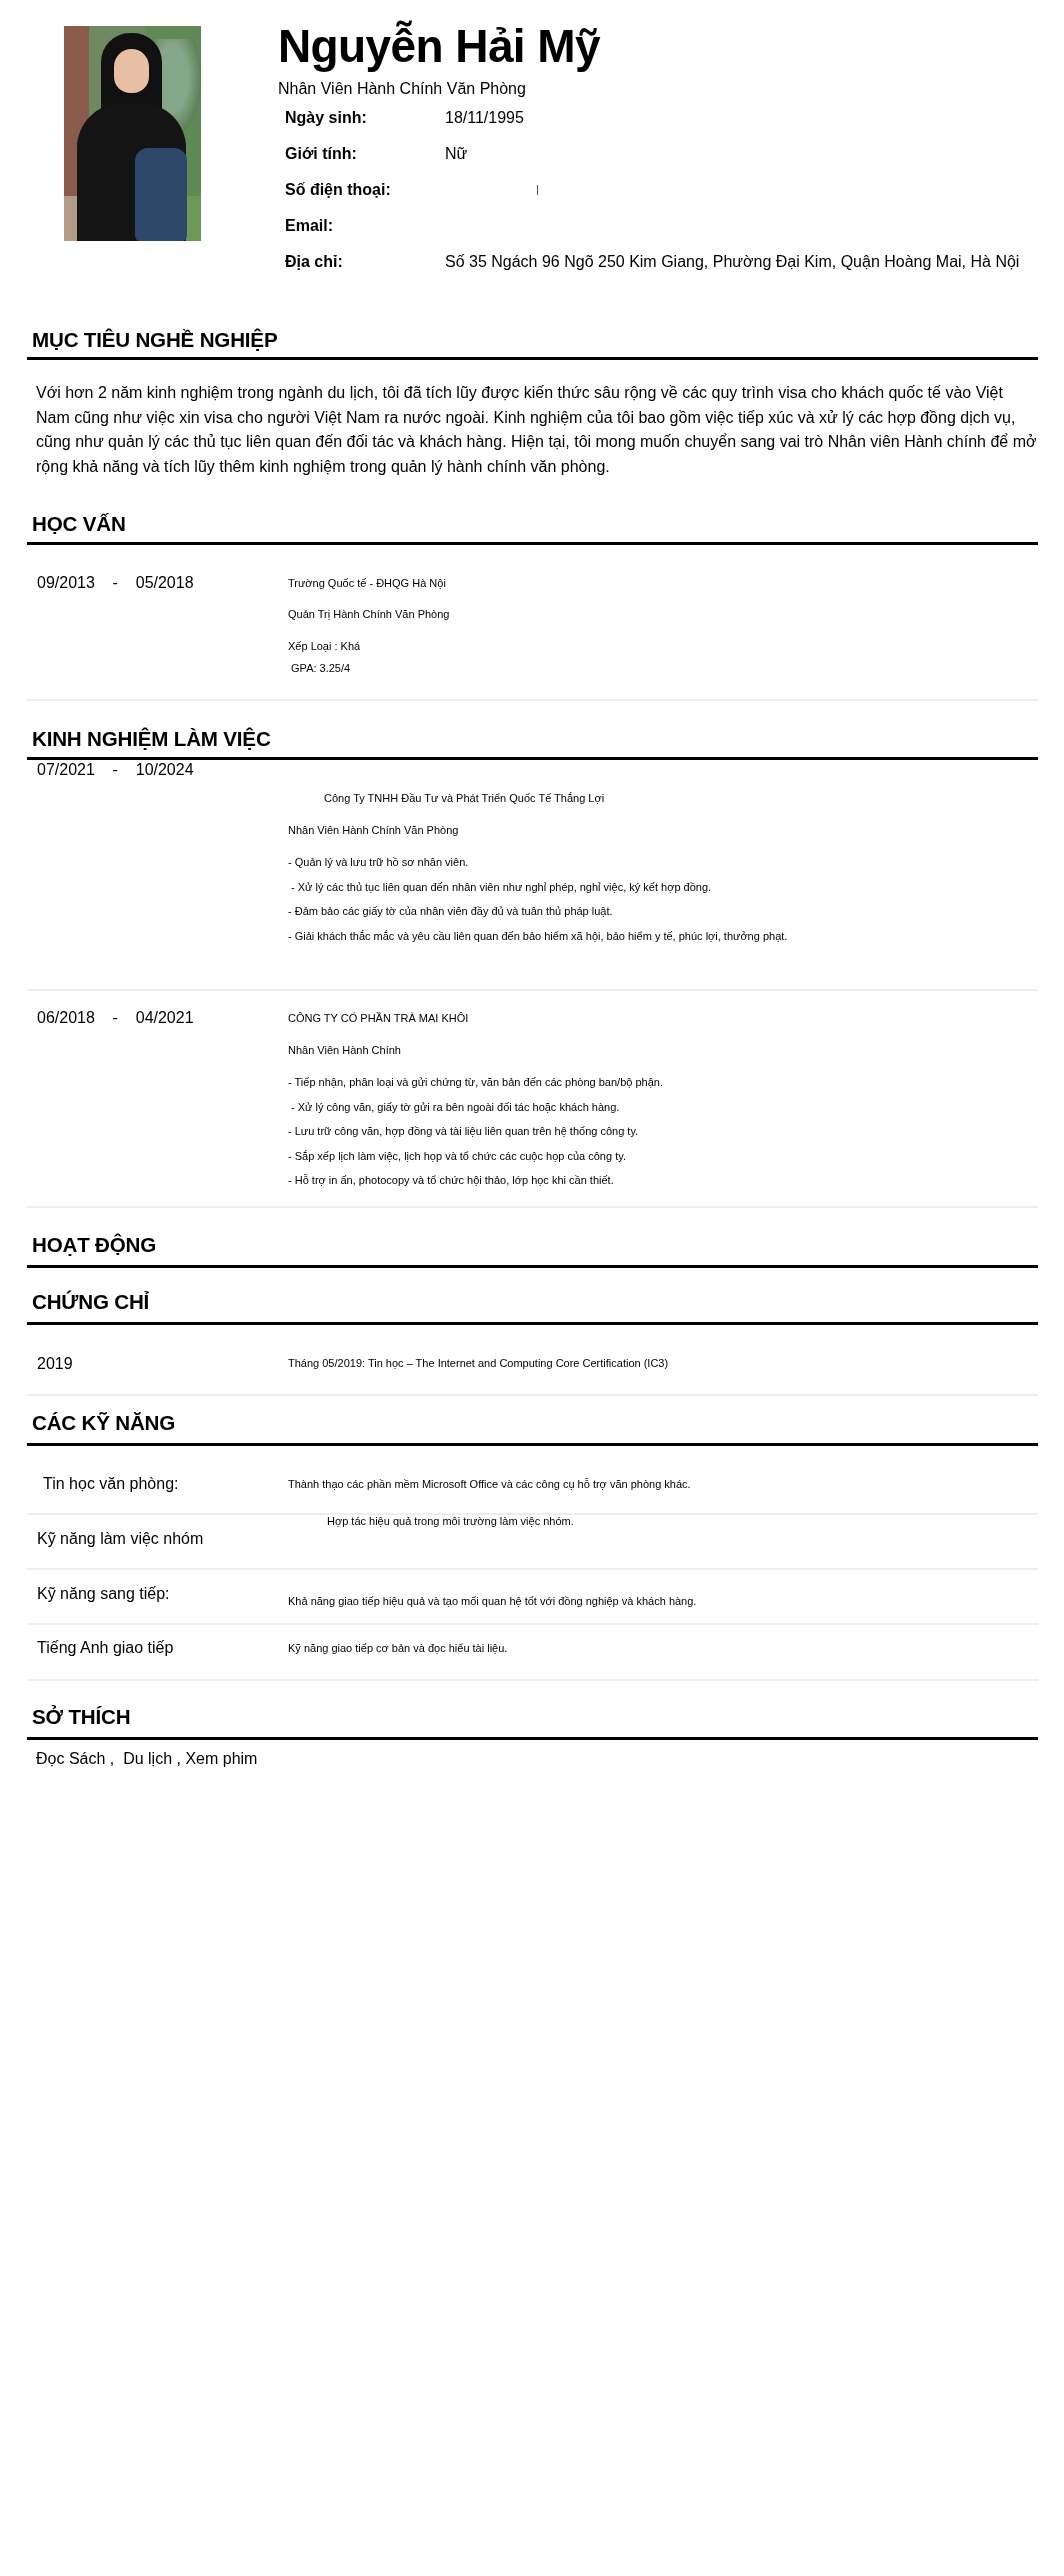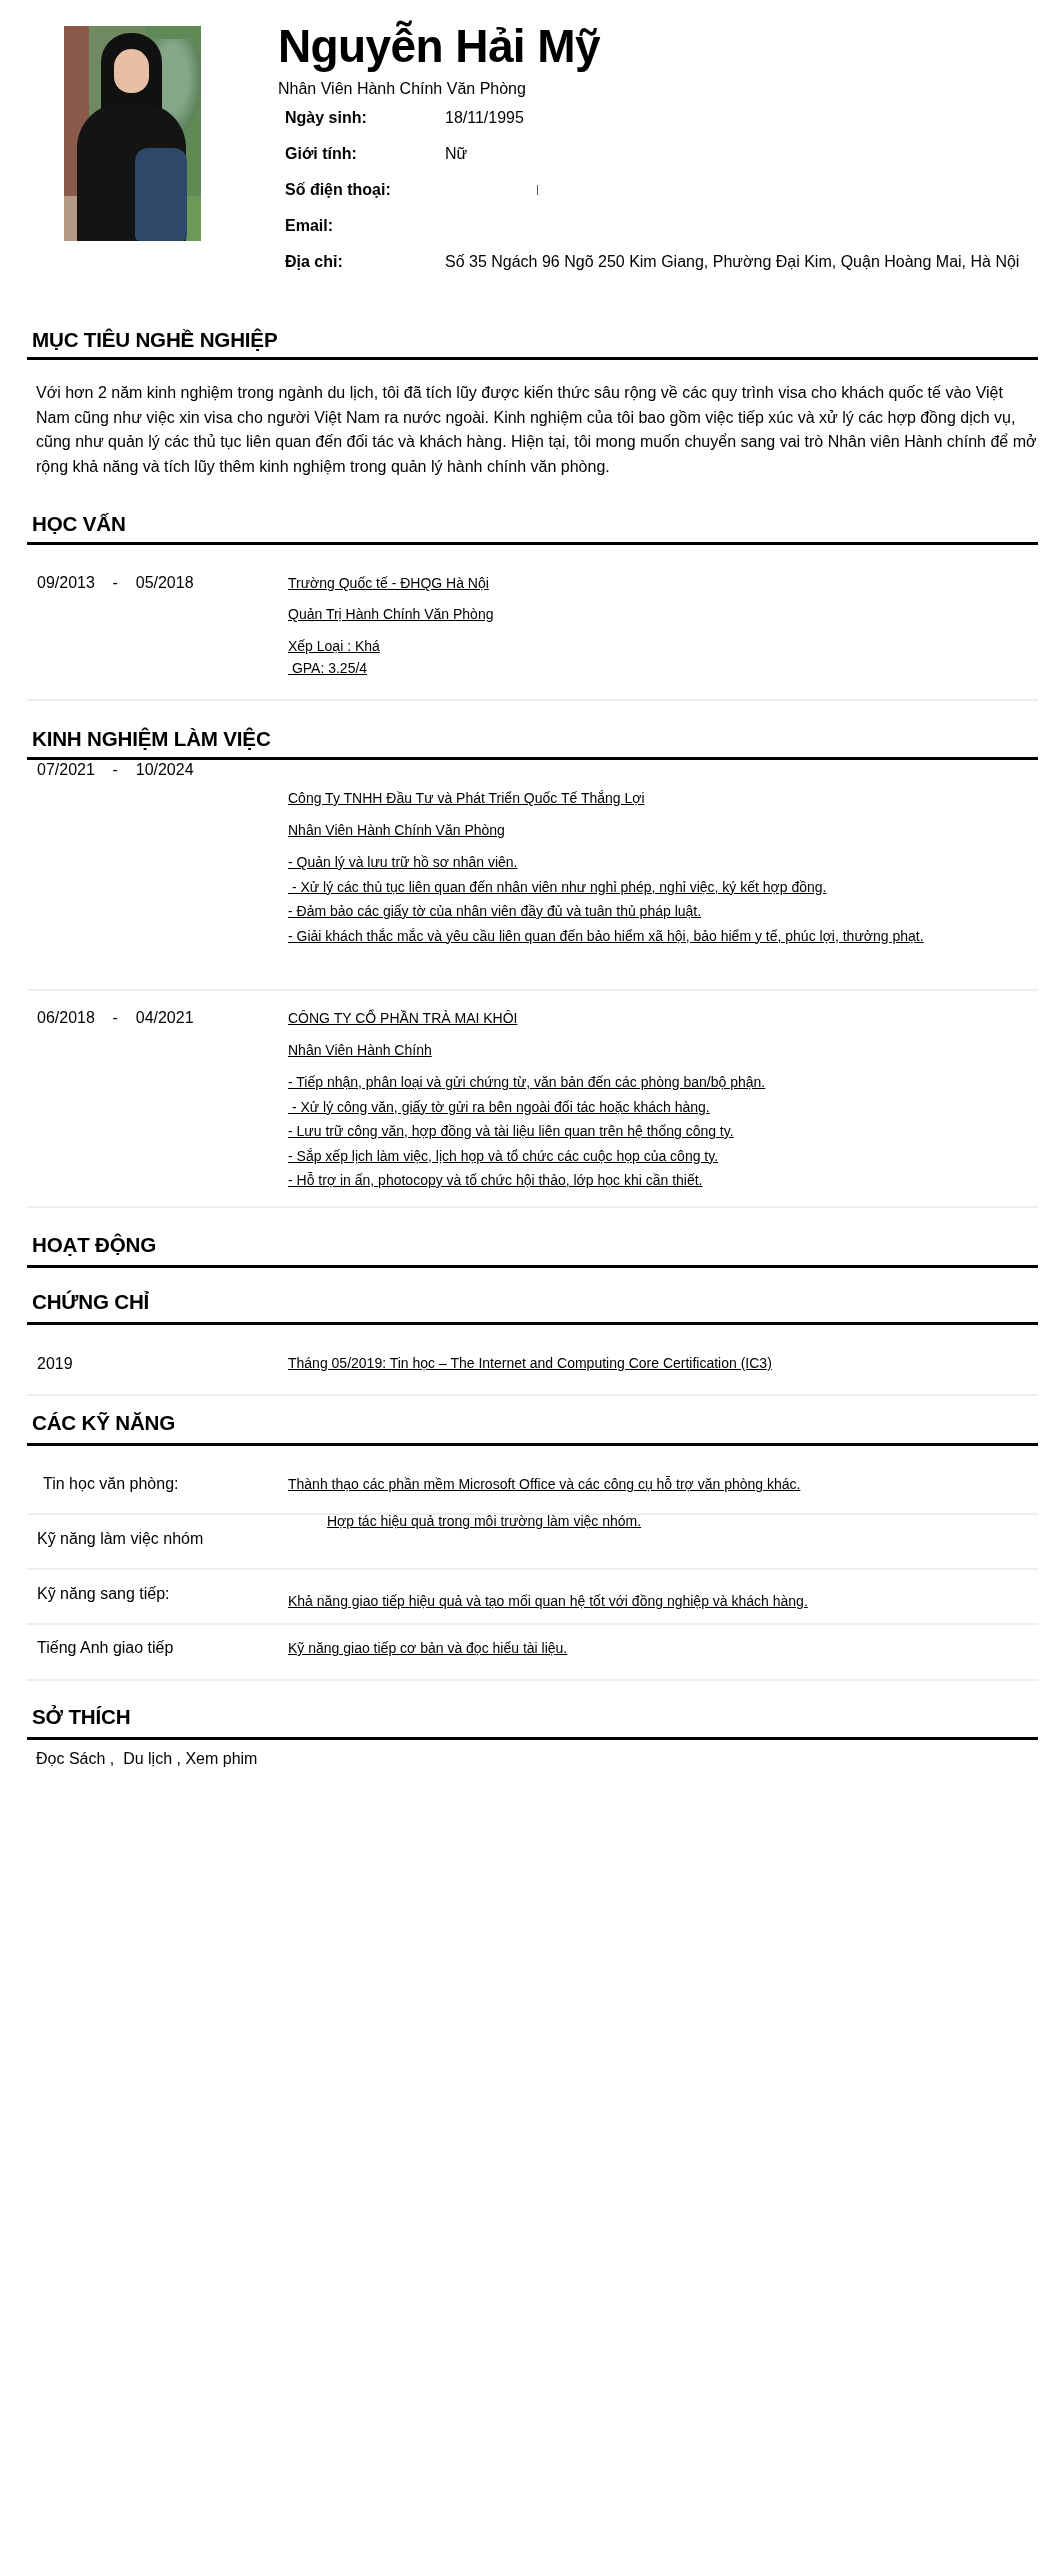--- a/index.html
+++ b/index.html
@@ -26,21 +26,21 @@
   .info-label { position:absolute; left:0; font-weight:bold; }
   .info-value { position:absolute; left:160px; }
   .phone-mark { position:absolute; left:252px; top:5.2px; width:1.3px; height:10.3px; background:#555; }
 
   .section-title { position:absolute; left:32px; font-size:20.6px; font-weight:bold; line-height:26px; letter-spacing:-0.2px; }
   .section-rule { position:absolute; left:27px; width:1011px; height:2.6px; background:#000; }
   .thin-rule { position:absolute; left:27px; width:1011px; height:1.9px; background:#eeeeee; }
 
   .para { position:absolute; left:36px; width:1005px; font-size:16px; line-height:24.5px; }
   .date { position:absolute; left:37px; font-size:16px; line-height:20.6px; white-space:pre; }
-  .content { position:absolute; left:288px; width:747px; font-size:14px; line-height:20.6px;text-decoration:underline; }
+  .content { position:absolute; left:288px; width:747px; font-size:11px; line-height:20.6px; }
   .content .line { display:block; }
   .bullet { display:block; line-height:24.5px; }
   .skill-label { position:absolute; left:37px; font-size:16px; line-height:20.6px; }
 </style>
 </head>
 <body>
 
 <div class="photo">
   <div class="ground"></div>
   <div class="trees"></div>
@@ -88,21 +88,21 @@
   <span class="line" style="height:22px;">Xếp Loại : Khá</span>
   <span class="line" style="white-space:pre;"> GPA: 3.25/4</span>
 </div>
 <div class="thin-rule" style="top:699px;"></div>
 
 <div class="section-title" style="top:726px;">KINH NGHIỆM LÀM VIỆC</div>
 <div class="section-rule" style="top:757px;"></div>
 
 <div class="date" style="top:760px;">07/2021    -    10/2024</div>
 <div class="content" style="top:788px;">
-  <span class="line" style="height:32px;">Công Ty TNHH Đầu Tư và Phát Triển Quốc Tế Thắng Lợi</span>
+  <span class="line" style="height:32px;margin-left:36px;">Công Ty TNHH Đầu Tư và Phát Triển Quốc Tế Thắng Lợi</span>
   <span class="line" style="height:30px;">Nhân Viên Hành Chính Văn Phòng</span>
   <span class="bullet">- Quản lý và lưu trữ hồ sơ nhân viên.</span>
   <span class="bullet" style="white-space:pre;"> - Xử lý các thủ tục liên quan đến nhân viên như nghỉ phép, nghỉ việc, ký kết hợp đồng.</span>
   <span class="bullet">- Đảm bảo các giấy tờ của nhân viên đầy đủ và tuân thủ pháp luật.</span>
   <span class="bullet">- Giải khách thắc mắc và yêu cầu liên quan đến bảo hiểm xã hội, bảo hiểm y tế, phúc lợi, thưởng phạt.</span>
 </div>
 <div class="thin-rule" style="top:989px;"></div>
 
 <div class="date" style="top:1008px;">06/2018    -    04/2021</div>
 <div class="content" style="top:1008px;">

